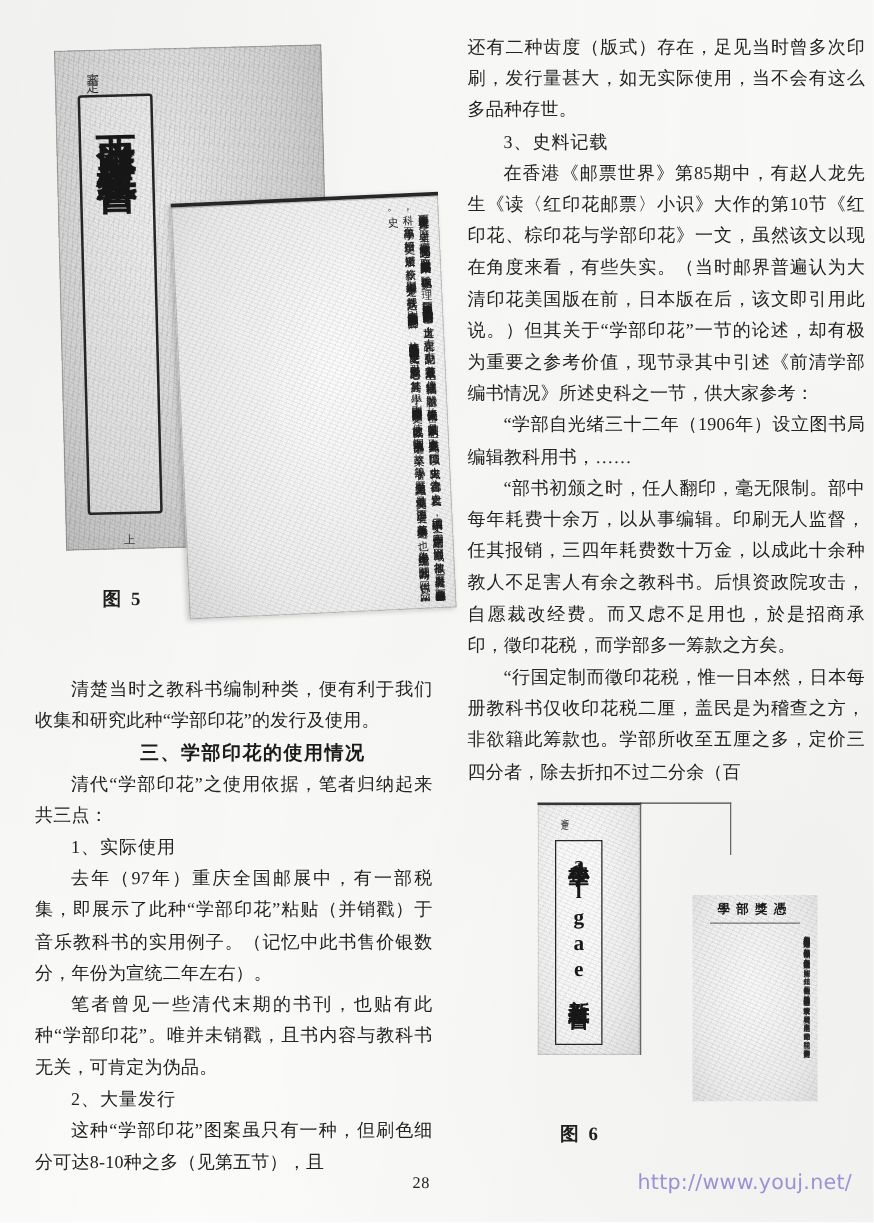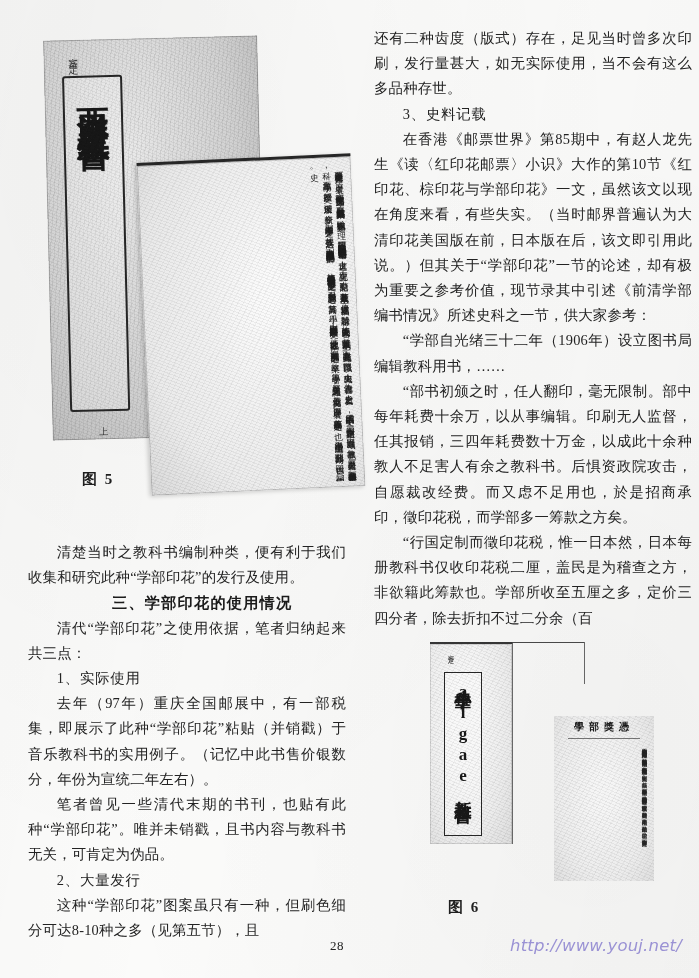--- a/index.html
+++ b/index.html
@@ -273,21 +273,20 @@
     letter-spacing: 0.5px;
   }
   #watermark {
     position: absolute;
     left: 510px; top: 936px;
     font-family: "DejaVu Sans", "Liberation Sans", sans-serif;
     font-size: 16.5px;
     color: #9a92d4;
     letter-spacing: 0.2px;
     z-index: 45;
-    font-style: italic;
   }
 </style>
 </head>
 <body>
 
 <div id="page">
 
   <div id="fig5-wrap">
 
     <div class="photo" id="fig5-cover">

